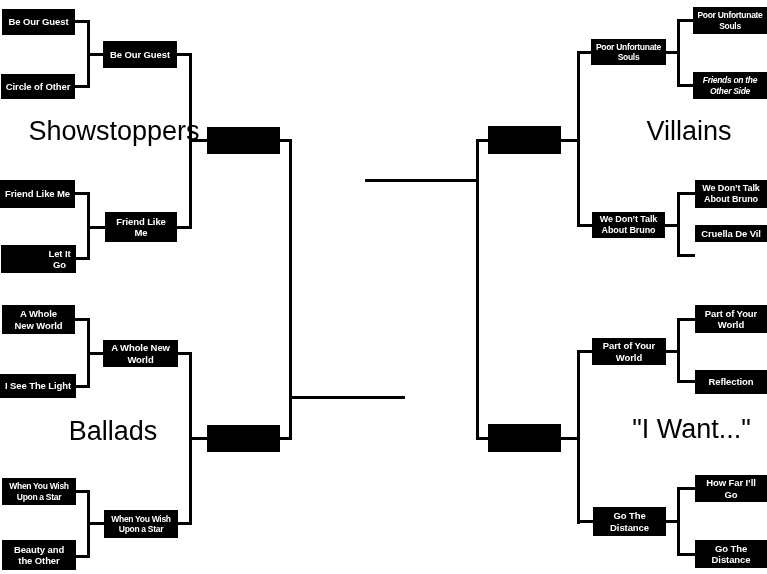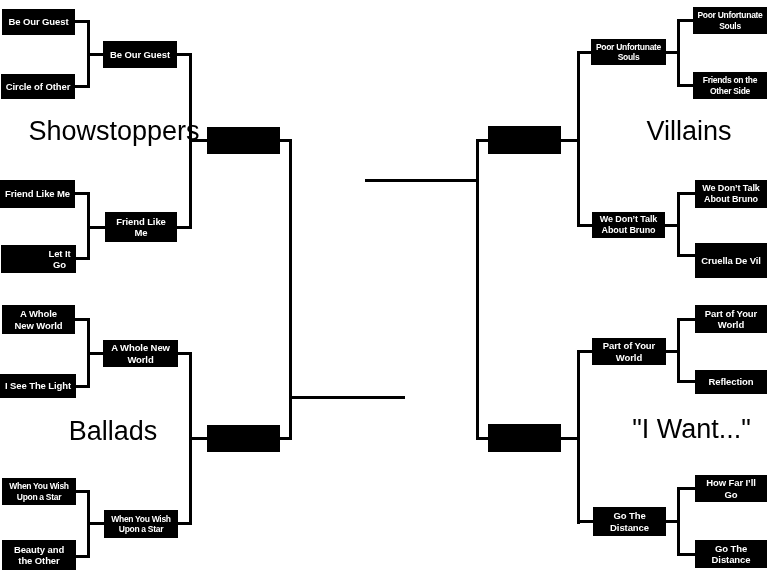--- a/index.html
+++ b/index.html
@@ -48,27 +48,27 @@
 World</div>
   <div class="box fs85" style="left:2px;top:478px;width:74px;height:27px;">When You Wish
 Upon a Star</div>
   <div class="box fs95" style="left:2px;top:540px;width:74px;height:30px;">Beauty and
 the Other</div>
   <div class="box fs85" style="left:104px;top:510px;width:74px;height:28px;">When You Wish
 Upon a Star</div>
 
   <div class="box fs85" style="left:693px;top:7px;width:74px;height:27px;">Poor Unfortunate
 Souls</div>
-  <div class="box fs85" style="left:693px;top:72px;width:74px;height:27px;">Friends on the
+  <div class="box fs85" style="left:693px;top:72px;width:74px;height:27px;font-style:italic;">Friends on the
 Other Side</div>
   <div class="box fs85" style="left:591px;top:39px;width:75px;height:26px;">Poor Unfortunate
 Souls</div>
   <div class="box fs9" style="left:695px;top:180px;width:72px;height:28px;">We Don’t Talk
 About Bruno</div>
-  <div class="box fs95" style="left:695px;top:243px;width:72px;height:35px;">Cruella De Vil</div>
+  <div class="box fs95" style="left:695px;top:225px;width:72px;height:17px;">Cruella De Vil</div>
   <div class="box fs9" style="left:592px;top:212px;width:73px;height:26px;">We Don’t Talk
 About Bruno</div>
 
   <div class="box fs95" style="left:695px;top:305px;width:72px;height:28px;">Part of Your
 World</div>
   <div class="box fs95" style="left:695px;top:370px;width:72px;height:24px;">Reflection</div>
   <div class="box fs95" style="left:592px;top:338px;width:74px;height:27px;">Part of Your
 World</div>
   <div class="box fs95" style="left:695px;top:475px;width:72px;height:27px;">How Far I’ll
 Go</div>

